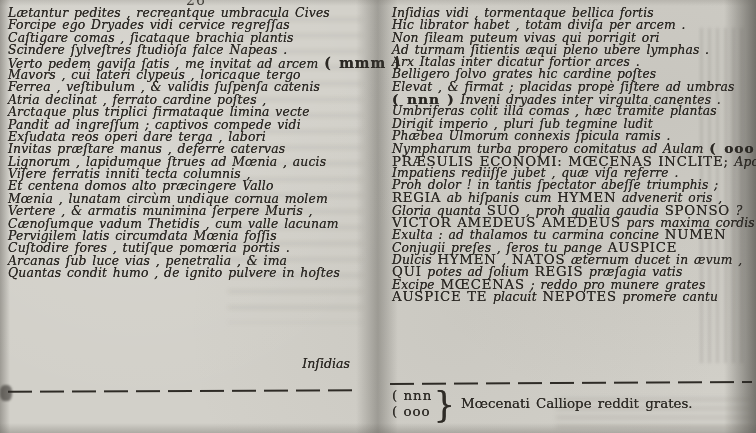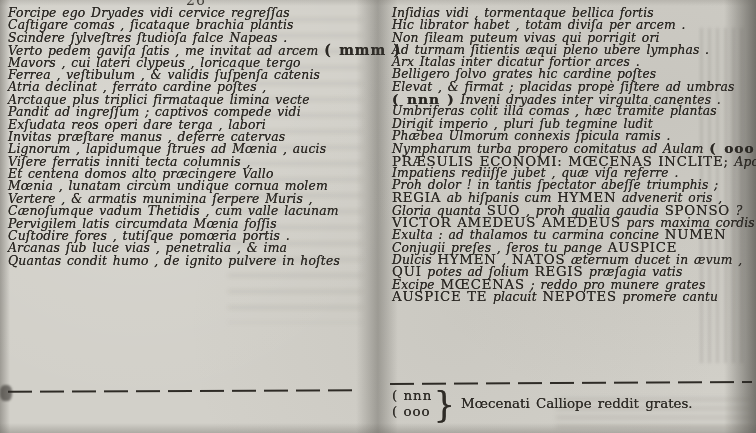--- a/index.html
+++ b/index.html
@@ -66,20 +66,21 @@
         background:rgba(42,39,34,.55); border-radius:40%;}
 </style>
 </head>
 <body>
 
 <div class="stage">
 
   <div class="page-number">26</div>
 
   <div class="verse verse-left">
+      <div class="verse-line">Lætantur pedites , recreantque umbracula Cives</div>
       <div class="verse-line">Forcipe ego Dryades vidi cervice regreſſas</div>
       <div class="verse-line">Caſtigare comas , ſicataque brachia plantis</div>
       <div class="verse-line">Scindere ſylveſtres ſtudioſa falce Napeas .</div>
       <div class="verse-line">Verto pedem gaviſa ſatis , me invitat ad arcem <span class="marker">( mmm )</span></div>
       <div class="verse-line">Mavors , cui lateri clypeus , loricaque tergo</div>
       <div class="verse-line">Ferrea , veſtibulum , &amp; validis ſuſpenſa catenis</div>
       <div class="verse-line">Atria declinat , ferrato cardine poſtes ,</div>
       <div class="verse-line">Arctaque plus triplici firmataque limina vecte</div>
       <div class="verse-line">Pandit ad ingreſſum ; captivos compede vidi</div>
       <div class="verse-line">Exſudata reos operi dare terga , labori</div>
@@ -89,20 +90,21 @@
       <div class="verse-line">Et centena domos alto præcingere Vallo</div>
       <div class="verse-line">Mœnia , lunatam circùm undique cornua molem</div>
       <div class="verse-line">Vertere , &amp; armatis munimina ſerpere Muris ,</div>
       <div class="verse-line">Cænoſumque vadum Thetidis , cum valle lacunam</div>
       <div class="verse-line">Pervigilem latis circumdata Mœnia foſſis</div>
       <div class="verse-line">Cuſtodire fores , tutiſque pomœria portis .</div>
       <div class="verse-line">Arcanas ſub luce vias , penetralia , &amp; ima</div>
       <div class="verse-line">Quantas condit humo , de ignito pulvere in hoſtes</div>
     </div>
 
+  <div class="catchword">Inſidias</div>
 
   <div class="rule rule-left"></div>
 
 
   <div class="verse verse-right">
       <div class="verse-line">Inſidias vidi , tormentaque bellica fortis</div>
       <div class="verse-line">Hic librator habet , totam diviſa per arcem .</div>
       <div class="verse-line">Non ſileam puteum vivas qui porrigit ori</div>
       <div class="verse-line">Ad turmam ſitientis æqui pleno ubere lymphas .</div>
       <div class="verse-line">Arx Italas inter dicatur fortior arces .</div>

